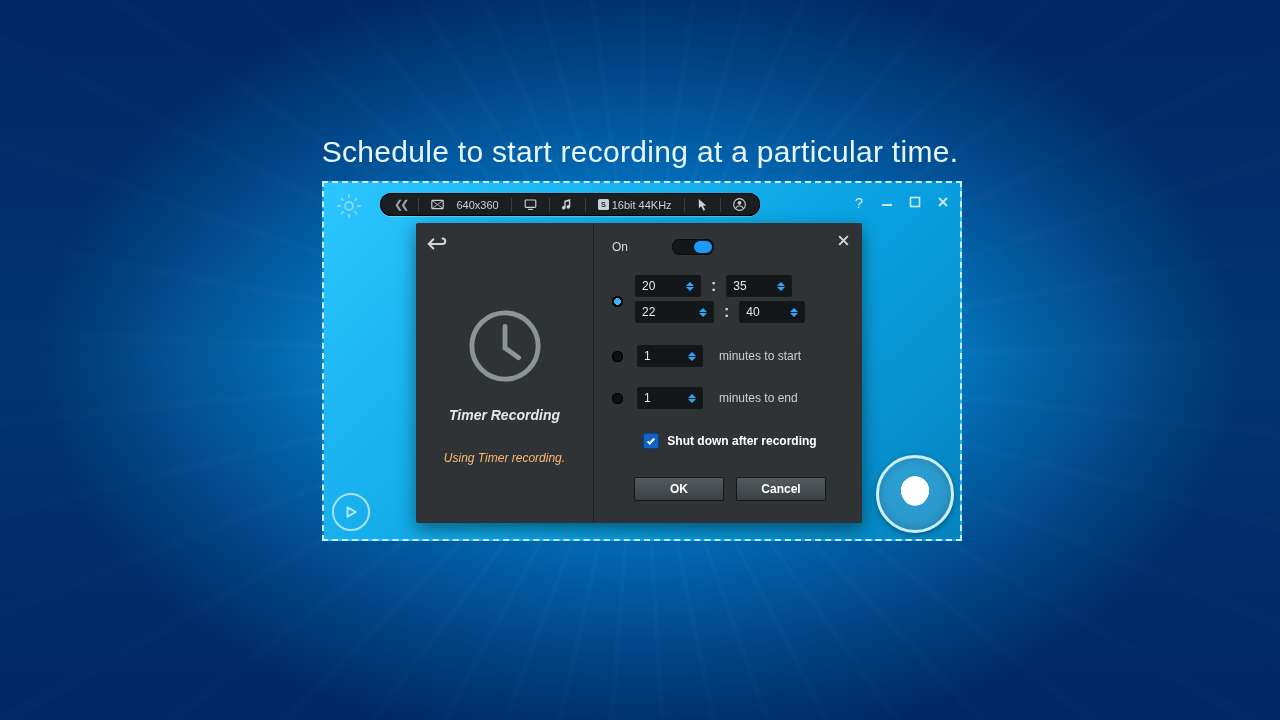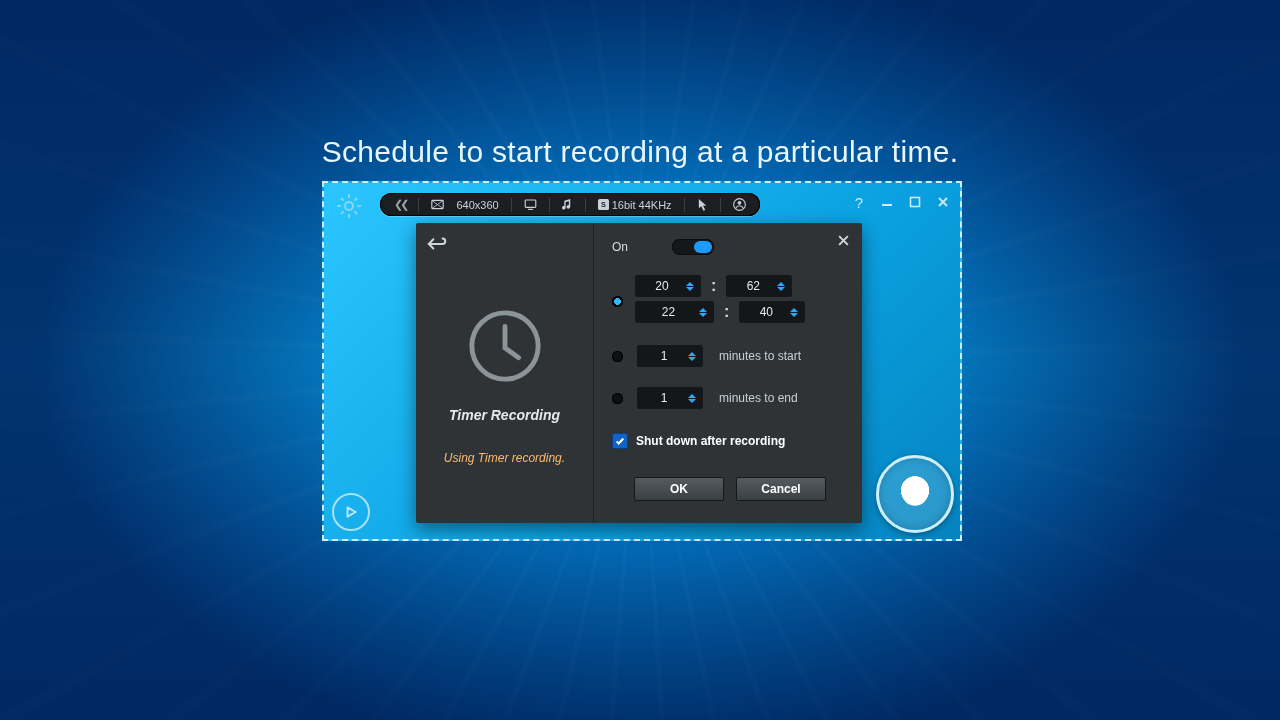--- a/index.html
+++ b/index.html
@@ -55,31 +55,31 @@
   .row{display:flex;align-items:center;gap:10px;}
   .onrow{margin-top:6px;font-size:12px;gap:44px;}
   .toggle{position:relative;width:42px;height:16px;border-radius:10px;background:#15181a;
     box-shadow:inset 0 0 0 1px #0b0d0e;}
   .toggle .knob{position:absolute;right:2px;top:2px;width:18px;height:12px;border-radius:7px;background:#1b9bff;}
   .timegroup{margin-top:20px;}
   .radio{width:11px;height:11px;border-radius:50%;background:#0e1012;box-shadow:inset 0 0 0 1px #000;margin-right:4px;flex:0 0 auto;}
   .radio.sel{background:radial-gradient(circle at 50% 50%, #35b7ff 0 45%, #0e1012 46%);}
   .spin{
     height:22px;border:1px solid #15181a;background:#141719;border-radius:2px;
-    display:flex;align-items:center;justify-content:center;color:#e6eaec;font-size:12px;
+    display:flex;align-items:center;justify-content:flex-start;color:#e6eaec;font-size:12px;
     padding:0 18px 0 6px;position:relative;box-sizing:border-box;
   }
   .spin .arrblock{position:absolute;right:2px;top:0;bottom:0;width:12px;display:flex;flex-direction:column;justify-content:center;gap:1px;}
   .spin .arr{width:0;height:0;border-left:4px solid transparent;border-right:4px solid transparent;}
   .spin .up{border-bottom:4px solid #2aa7ff;}
   .spin .dn{border-top:4px solid #2aa7ff;}
   .colon{color:#d6dbdf;font-weight:700;margin:0 4px;}
   .timerow{display:flex;align-items:center;gap:6px;margin-bottom:4px;}
   .tlabel{font-size:12px;color:#c9d0d5;margin-left:6px;}
-  .checkrow{margin-top:24px;display:flex;align-items:center;gap:8px;}
+  .checkrow{margin-top:24px;display:flex;align-items:center;gap:8px;justify-content:center;}
   .chk{width:14px;height:14px;border-radius:2px;background:#0f64c5;display:flex;align-items:center;justify-content:center;border:1px solid #0a3f82;}
   .chk svg{display:block;}
   .chklabel{font-size:12px;font-weight:700;color:#fff;}
   .btns{margin-top:28px;display:flex;gap:12px;justify-content:center;}
   .dbtn{min-width:64px;height:22px;border:1px solid #15181a;border-radius:2px;
     background:linear-gradient(#555b5f,#3a3f42);display:flex;align-items:center;justify-content:center;
     font-size:12px;color:#fff;font-weight:700;padding:0 12px;}
   
   .rec{
     position:absolute;right:6px;bottom:6px;width:72px;height:72px;border-radius:50%;
@@ -215,21 +215,21 @@
             <div class="timerow">
               <div class="spin" style="width:66px;">
                 <span>20</span>
                 <div class="arrblock">
                     <div class="arr up"></div>
                     <div class="arr dn"></div>
                   </div>
               </div>
               <span class="colon">:</span>
               <div class="spin" style="width:66px;">
-                <span>62</span>
+                <span>35</span>
                 <div class="arrblock">
                     <div class="arr up"></div>
                     <div class="arr dn"></div>
                   </div>
               </div>
             </div>
             <div class="timerow">
               <div class="spin" style="width:79px;">
                 <span>22</span>
                 <div class="arrblock">

